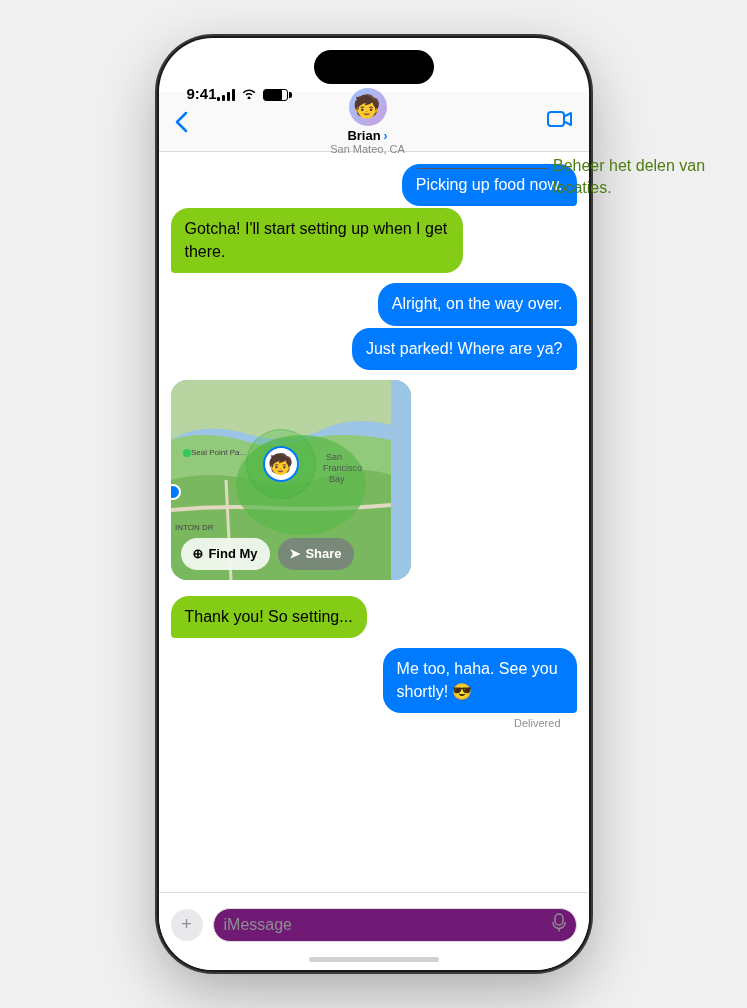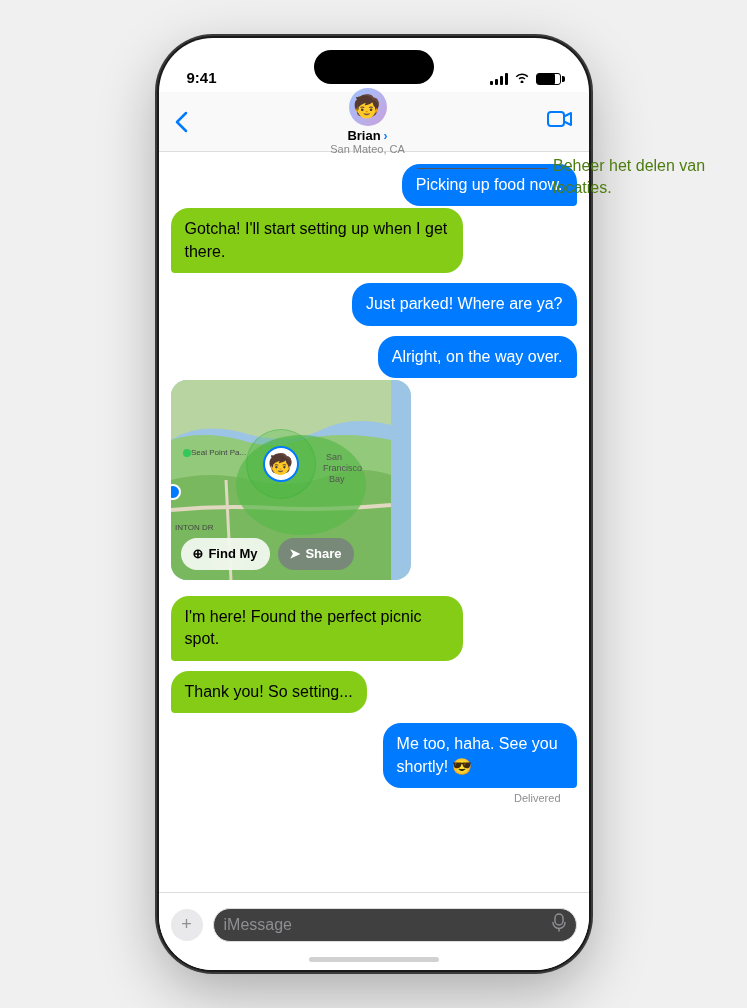--- a/index.html
+++ b/index.html
@@ -53,27 +53,27 @@
       width: 120px;
       height: 34px;
       background: #000;
       border-radius: 20px;
       z-index: 100;
     }
 
     
     .status-bar {
       position: absolute;
-      top: 0;
+      top: 16px;
       left: 0;
       right: 0;
       height: 54px;
       display: flex;
       align-items: flex-end;
-      justify-content: space-between;
+      justify-content: flex-start;
       padding: 0 28px 6px;
       z-index: 50;
     }
 
     .status-time {
       font-size: 15px;
       font-weight: 600;
       color: #000;
     }
 
@@ -328,21 +328,21 @@
     }
 
     .input-field-inner {
       flex: 1;
       height: 34px;
       border: 1px solid #ddd;
       border-radius: 17px;
       padding: 0 10px;
       font-size: 16px;
       color: #8e8e93;
-      background: #404040;
+      background: #701a75;
       position: relative;
       display: flex;
       align-items: center;
       justify-content: space-between;
     }
 
     .input-placeholder {
       color: #8e8e93;
       font-size: 16px;
     }
@@ -429,29 +429,29 @@
         <span>Picking up food now.</span>
       </div>
     </div>
 
     <div class="bubble-row incoming gap-medium">
       <div class="bubble incoming">
         <span>Gotcha! I'll start setting up when I get there.</span>
       </div>
     </div>
 
+    <div class="bubble-row outgoing gap-small">
+      <div class="bubble outgoing">
+        <span>Alright, on the way over.</span>
+      </div>
+    </div>
+
     <div class="bubble-row outgoing gap-medium">
       <div class="bubble outgoing">
         <span>Just parked! Where are ya?</span>
-      </div>
-    </div>
-
-    <div class="bubble-row outgoing gap-small">
-      <div class="bubble outgoing">
-        <span>Alright, on the way over.</span>
       </div>
     </div>
 
     <div class="bubble-row incoming gap-medium">
       <div class="map-container">
         
         <svg class="map-svg" viewBox="0 0 240 200" xmlns="http://www.w3.org/2000/svg">
 
           <rect width="240" height="200" fill="#9cc4e4"></rect>
 
@@ -490,25 +490,20 @@
             <span>Find My</span>
           </button>
           <button class="map-btn" style="background:rgba(120,120,130,0.75);color:#fff;">
             <span style="font-size:13px;">➤</span>
             <span>Share</span>
           </button>
         </div>
       </div>
     </div>
 
-    <div class="bubble-row incoming gap-medium">
-      <div class="bubble incoming">
-        <span>I'm here! Found the perfect picnic spot.</span>
-      </div>
-    </div>
 
 
     <div class="bubble-row incoming gap-medium">
       <div class="bubble incoming">
         <span>Thank you! So setting...</span>
       </div>
     </div>
 
     <div style="display:flex;flex-direction:column;align-items:flex-end;margin-bottom:8px;">
       <div class="bubble-row outgoing" style="margin-bottom:2px;">

